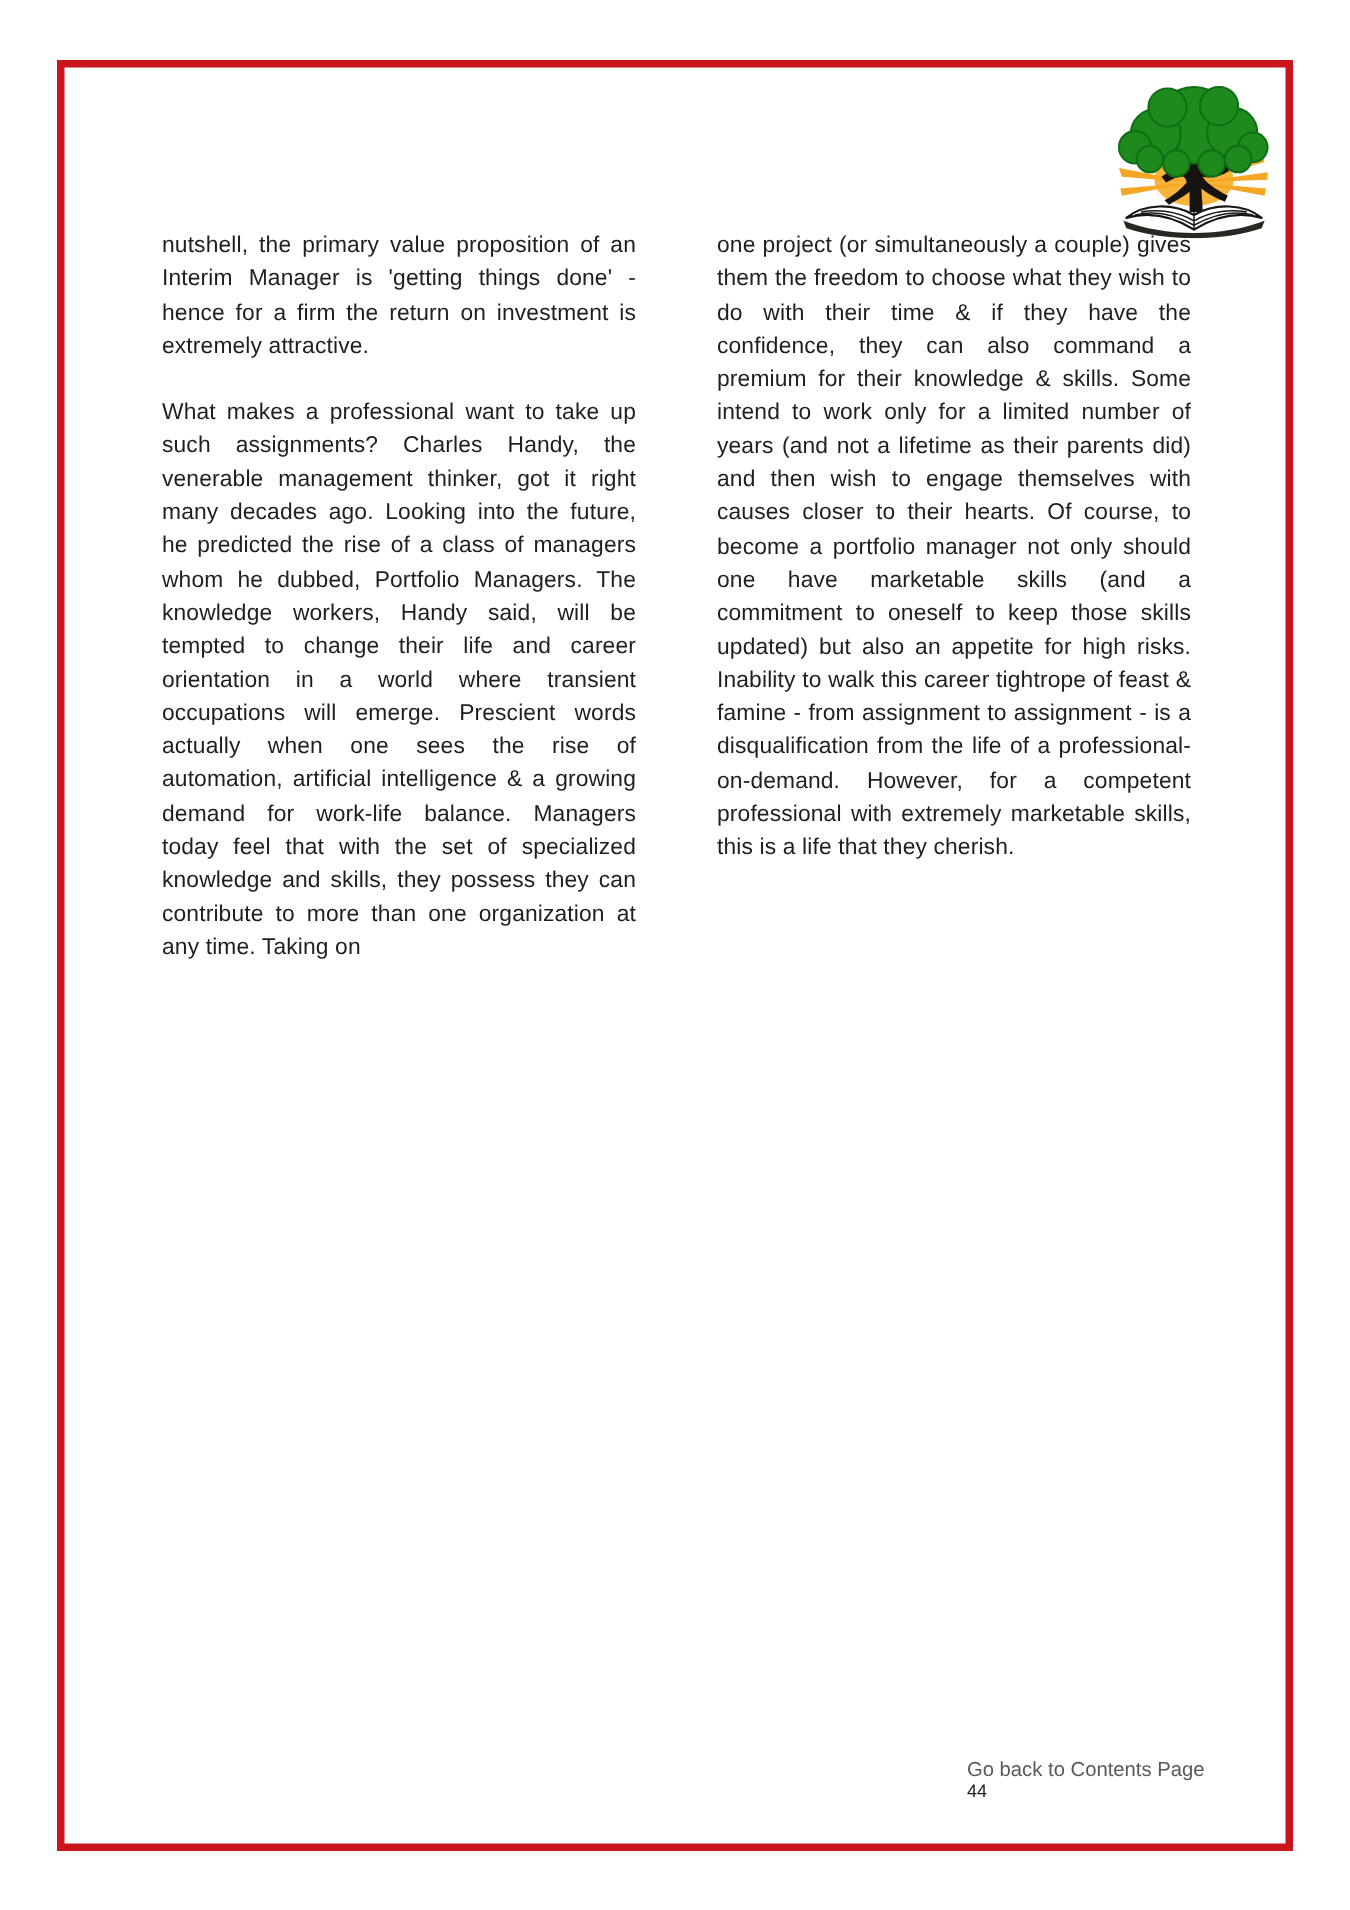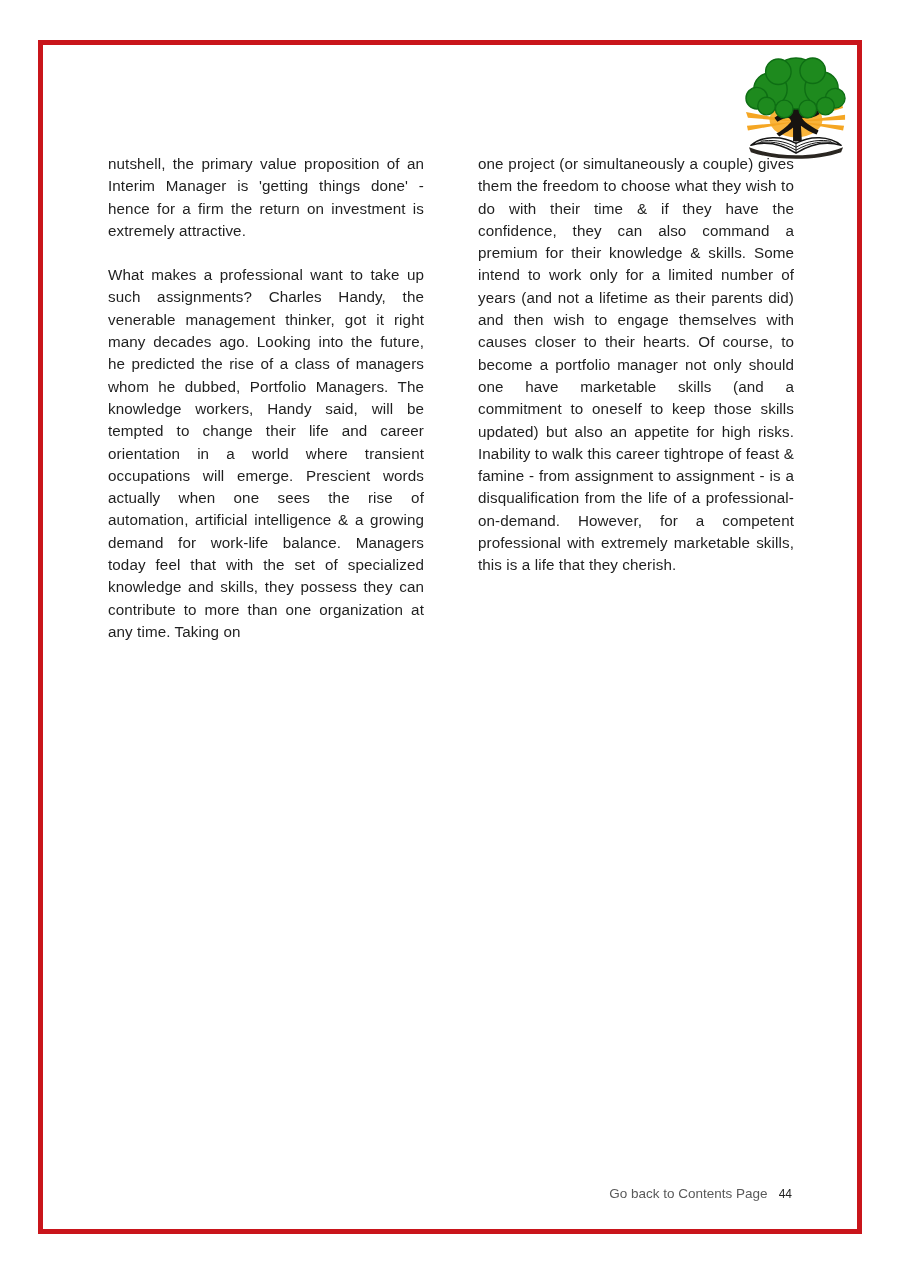--- a/index.html
+++ b/index.html
@@ -49,20 +49,21 @@
   }
   .col p {
     margin: 0 0 22px 0;
   }
   .footer {
     position: absolute;
     right: 65px;
     bottom: 28px;
     display: flex;
     align-items: baseline;
+    flex-direction: column;
   }
   .footer-link {
     font-size: 13.5px;
     color: #595959;
     cursor: pointer;
   }
   .footer-num {
     font-size: 12px;
     color: #1F1F1F;
     margin-left: 11px;

